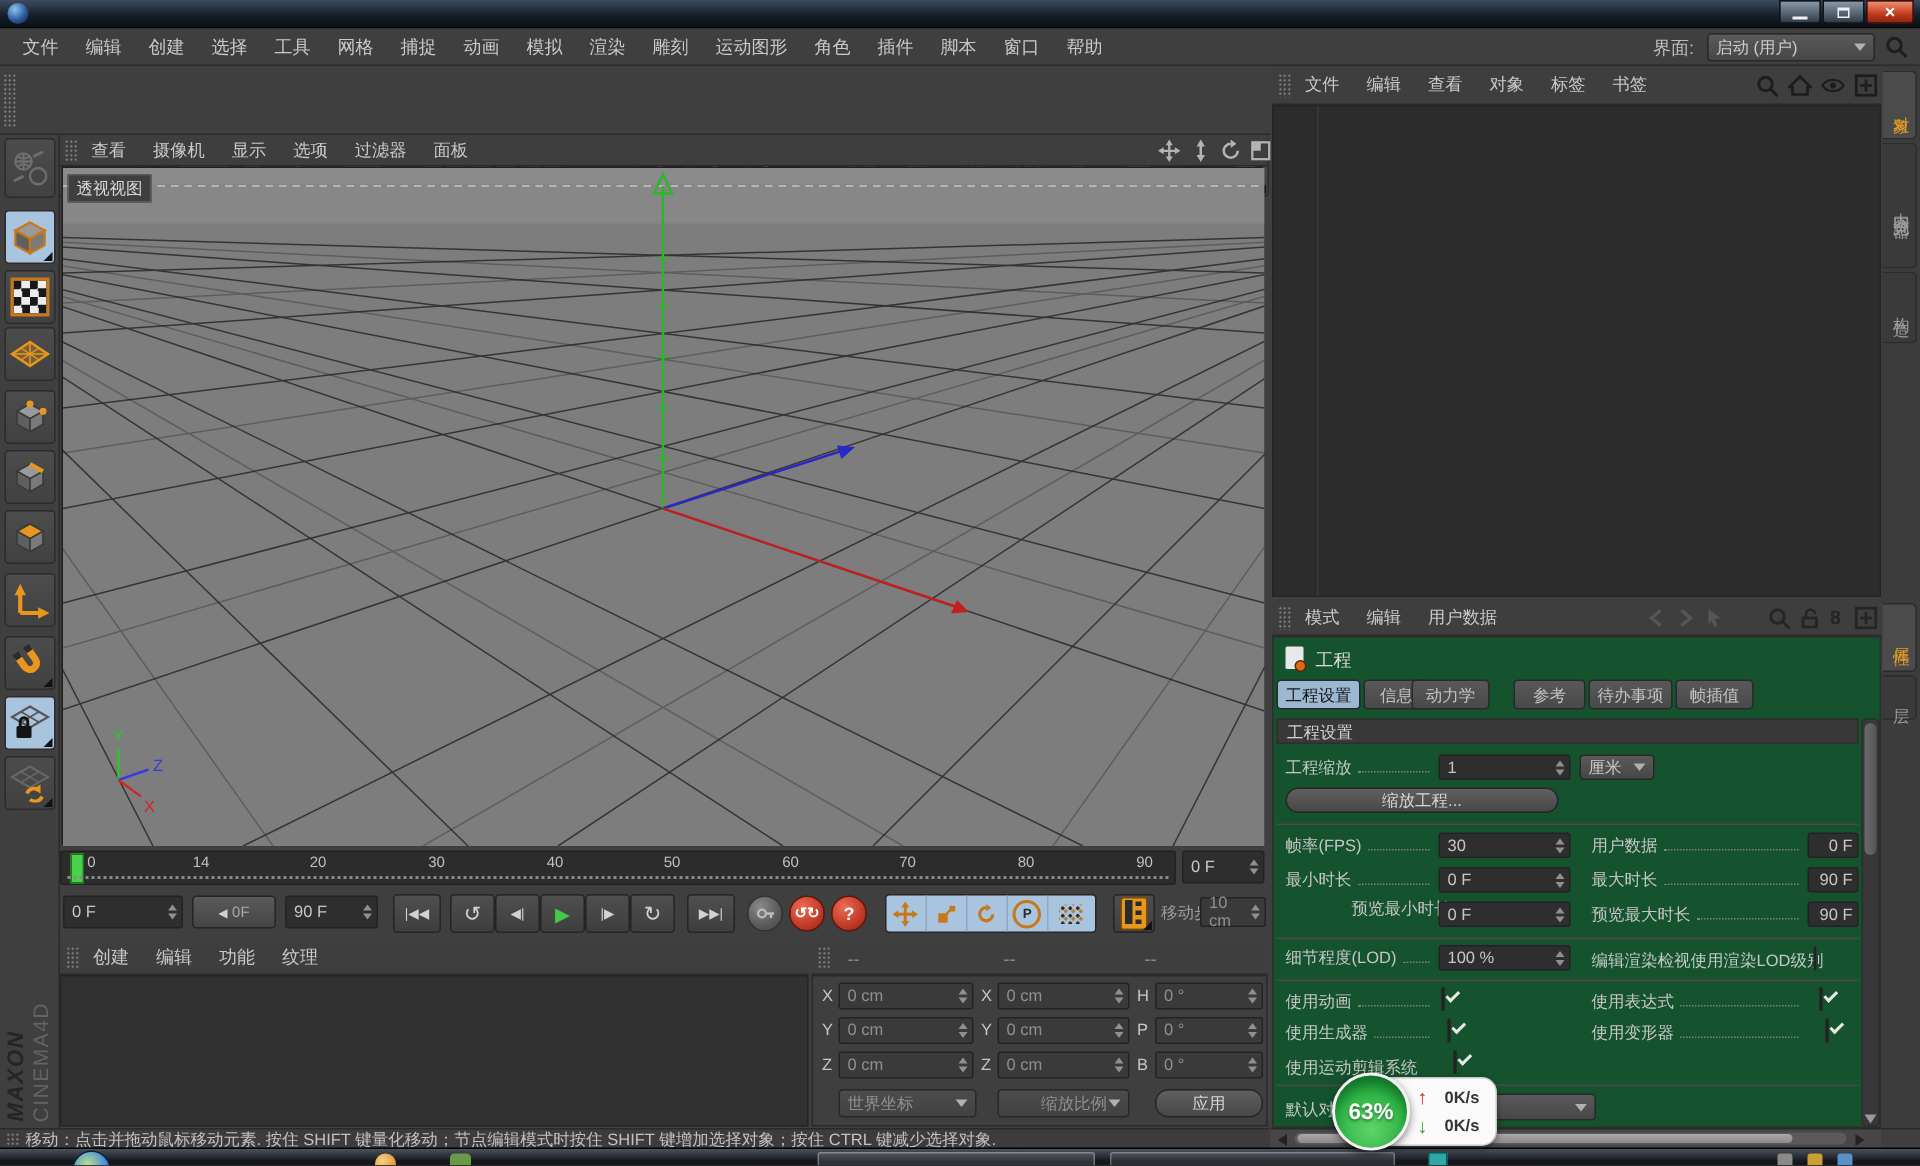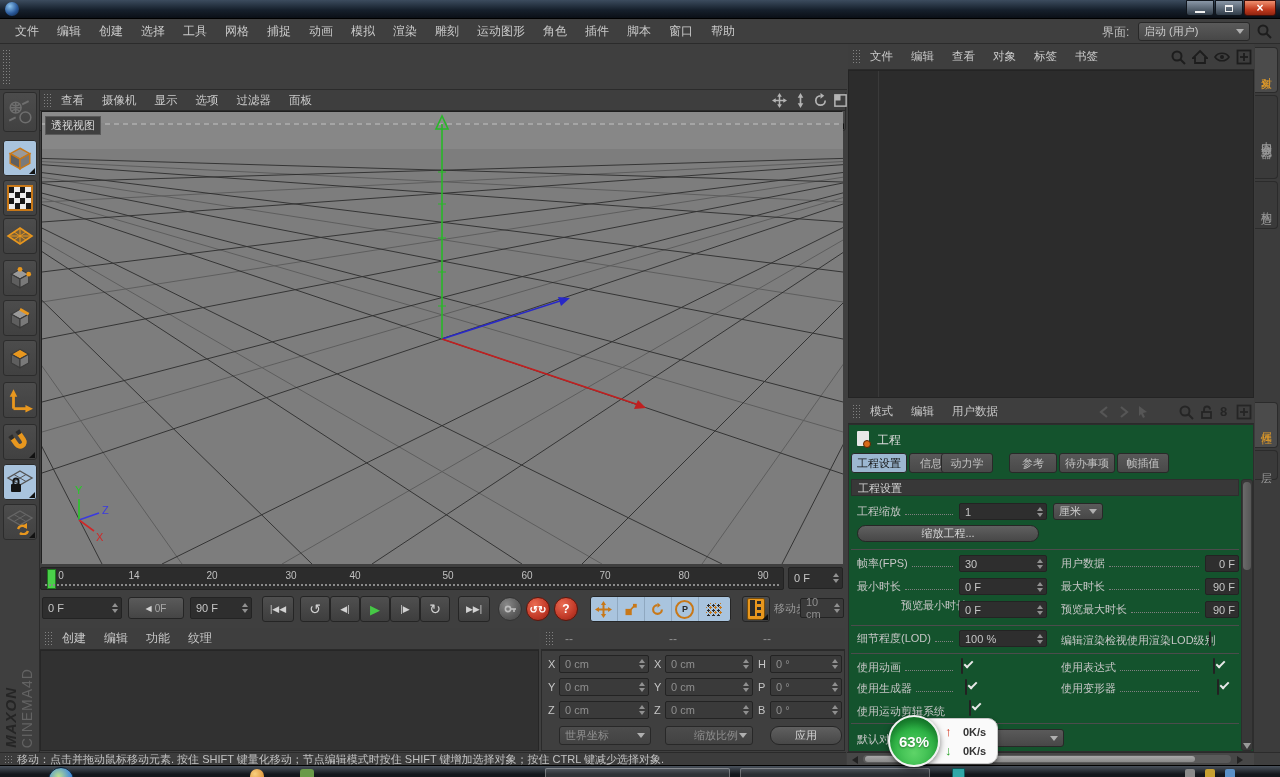--- a/index.html
+++ b/index.html
@@ -518,21 +518,21 @@
     </svg>
     <span class="abs" style="left:3px;top:4px;background:#3f3f3f;border:1px solid #5a5a5a;color:#d8d8d8;font-size:11px;padding:1px 5px;">透视视图</span>
   </div>
 
   <div class="abs" style="left:40px;top:567px;width:744px;height:23px;background:#2c2c2c;border:1px solid #222;border-radius:2px;">
     <div class="abs" style="left:6px;top:1px;width:9px;height:20px;background:#4ad04a;border:1px solid #1f7a1f;"></div>
     <span class="tick" style="left:20px;">0</span>
     <span class="tick" style="left:93px;">14</span>
     <span class="tick" style="left:171px;">20</span>
     <span class="tick" style="left:250px;">30</span>
-    <span class="tick" style="left:314px;">40</span>
+    <span class="tick" style="left:329px;">40</span>
     <span class="tick" style="left:407px;">50</span>
     <span class="tick" style="left:486px;">60</span>
     <span class="tick" style="left:564px;">70</span>
     <span class="tick" style="left:643px;">80</span>
     <span class="tick" style="left:722px;">90</span>
     <div class="abs" style="left:4px;right:4px;bottom:3px;height:1px;border-bottom:2px dotted #8a8a8a;"></div>
   </div>
   <div class="fld" style="left:788px;top:567px;width:55px;height:22px;">
     <span>0 F</span>
       <span class="spin">

